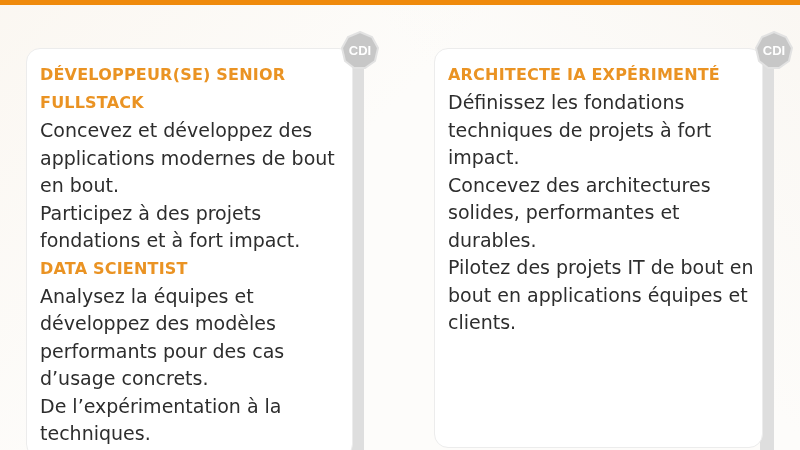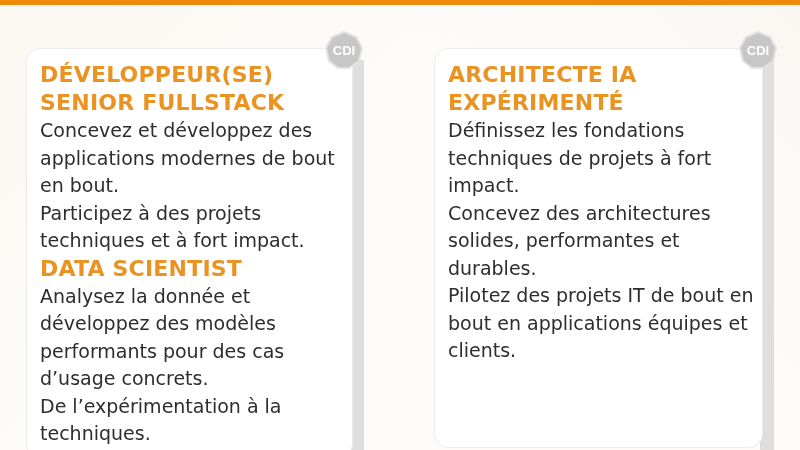--- a/index.html
+++ b/index.html
@@ -26,27 +26,27 @@
     border-radius: 14px;
     box-sizing: border-box;
     padding: 12px 14px 0 13px;
     overflow: hidden;
   }
   .side-bar {
     position: absolute; top: 12px; width: 14px;
     background: #dedede;
   }
   .badge {
-    position: absolute; width: 38px; height: 38px;
+    position: absolute; width: 38px; height: 38px; margin-left: 16px;
   }
   .badge svg { display: block; }
   .job-title {
     color: #ea9323;
     font-weight: bold;
-    font-size: 22px;
+    font-size: 16px;
     line-height: 28px;
     letter-spacing: 0.2px;
     margin: 0;
   }
   .job-desc {
     color: #2d2d2d;
     font-size: 19px;
     line-height: 27.5px;
     margin: 0;
   }
@@ -56,25 +56,25 @@
 
 <div class="bg-pattern"></div>
 <div class="top-bar"></div>
 
 <div class="card-wrap" style="left:26px;">
   <div class="side-bar" style="left:324px; height:402px;"></div>
   <div class="card" style="width:327px; height:410px;">
     <div>
       <h3 class="job-title" style="width:290px;">DÉVELOPPEUR(SE) SENIOR FULLSTACK</h3>
       <p class="job-desc" style="width:300px;">Concevez et développez des applications modernes de bout en bout.</p>
-      <p class="job-desc" style="width:300px;">Participez à des projets techniques et à fort impact.</p>
+      <p class="job-desc" style="width:300px;">Participez à des projets fondations et à fort impact.</p>
     </div>
     <div>
       <h3 class="job-title">DATA SCIENTIST</h3>
-      <p class="job-desc" style="width:270px;">Analysez la donnée et développez des modèles performants pour des cas d’usage concrets.</p>
+      <p class="job-desc" style="width:270px;">Analysez la équipes et développez des modèles performants pour des cas d’usage concrets.</p>
       <p class="job-desc" style="width:270px;">De l’expérimentation à la techniques.</p>
     </div>
   </div>
   <div class="badge" style="left:299px; top:-17px;">
     <svg width="38" height="38" viewBox="0 0 38 38">
       <polygon points="19,1 31,6 37,17 34,30 24,37 13,37 4,30 1,17 7,6" fill="#c7c7c7" stroke="#e2e2e2" stroke-width="2"></polygon>
       <text x="19" y="24" text-anchor="middle" font-family="Liberation Sans, sans-serif" font-weight="bold" font-size="13" fill="#ffffff">CDI</text>
     </svg>
   </div>
 </div>

